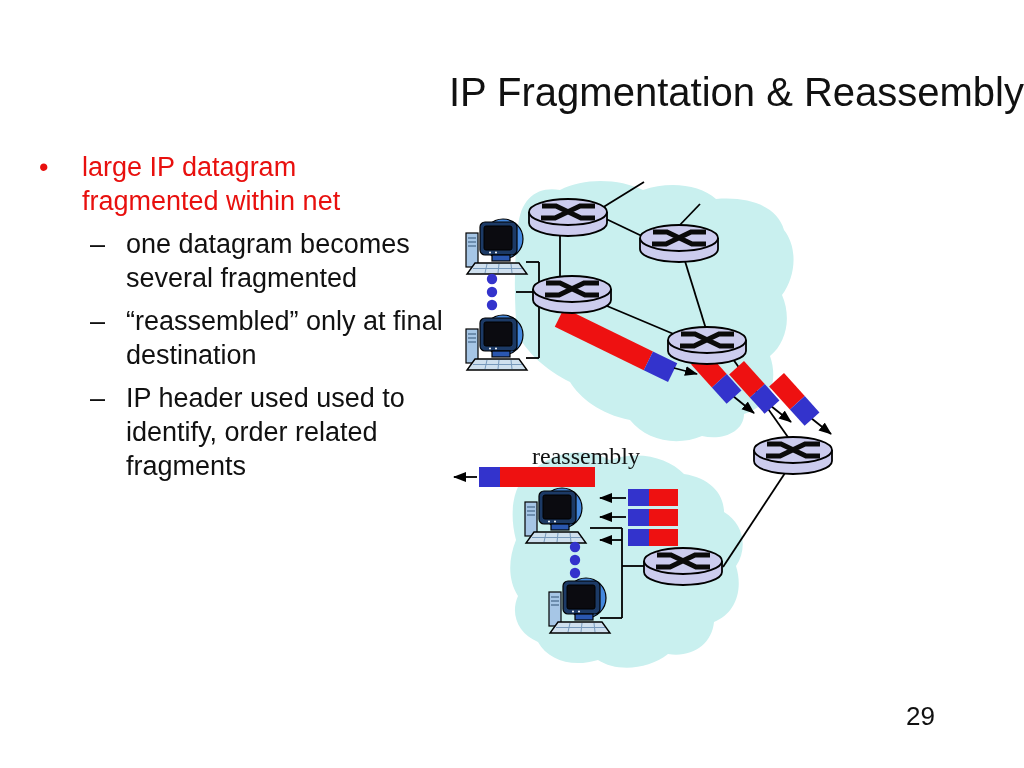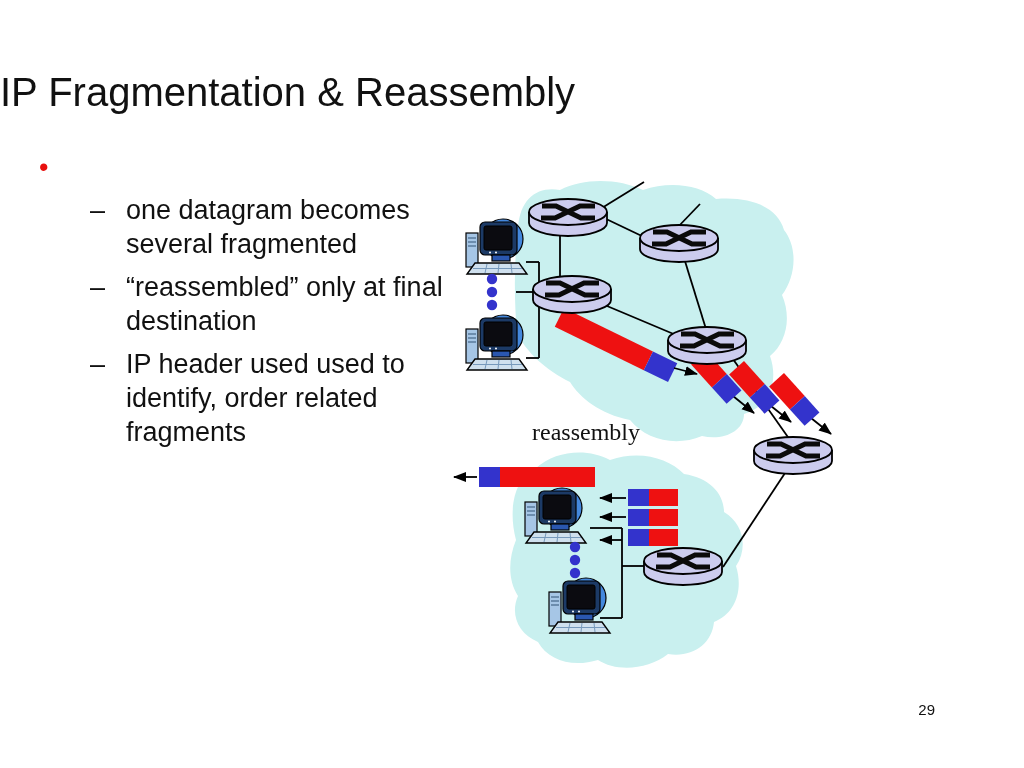--- a/index.html
+++ b/index.html
@@ -1,57 +1,58 @@
 <!DOCTYPE html>
 <html><head>
 <meta charset="utf-8">
 <style>
   html,body{margin:0;padding:0;}
   body{
     width:1024px;height:768px;background:#ffffff;position:relative;overflow:hidden;
     font-family:"Liberation Sans", sans-serif;
   }
   .slide-title{
-    position:absolute;top:70px;left:0;width:1024px;text-align:left;
+    position:absolute;top:70px;left:0;width:1024px;text-align:right;
     font-size:40px;color:#111;letter-spacing:0px;
   }
   .bullet-block{
     position:absolute;left:35px;top:150px;width:420px;
   }
   .main-bullet{display:flex;align-items:flex-start;}
   .main-bullet .marker{
     width:43px;flex:0 0 43px;color:#e8100e;font-size:27px;line-height:34px;padding-left:4px;
   }
   .main-bullet .txt{
     width:345px;color:#e8100e;font-size:27px;line-height:34px;
   }
   .sub-bullet{display:flex;align-items:flex-start;margin-left:55px;margin-top:9px;}
   .sub-bullet .marker{
     width:36px;flex:0 0 36px;color:#111;font-size:27px;line-height:34px;
   }
   .sub-bullet .txt{
     width:340px;color:#111;font-size:27px;line-height:34px;
   }
   .reassembly-label{
-    position:absolute;left:532px;top:419px;
+    position:absolute;left:532px;top:443px;
     font-family:"Liberation Serif", serif;font-size:24px;color:#111;text-align:right;
   }
   .page-number{
-    position:absolute;top:701px;right:89px;font-size:15px;color:#111;text-align:center;
+    position:absolute;top:701px;right:89px;font-size:26px;color:#111;text-align:center;
   }
   .diagram-svg{position:absolute;left:0;top:0;}
 </style>
 </head>
 <body>
 
 <div class="slide-title">IP Fragmentation &amp; Reassembly</div>
 
 <div class="bullet-block">
   <div class="main-bullet">
     <span class="marker">•</span>
+    <span class="txt">large IP datagram fragmented within net</span>
   </div>
   <div class="sub-bullet">
     <span class="marker">–</span>
     <span class="txt">one datagram becomes several fragmented</span>
   </div>
   <div class="sub-bullet">
     <span class="marker">–</span>
     <span class="txt">“reassembled” only at final destination</span>
   </div>
   <div class="sub-bullet">

